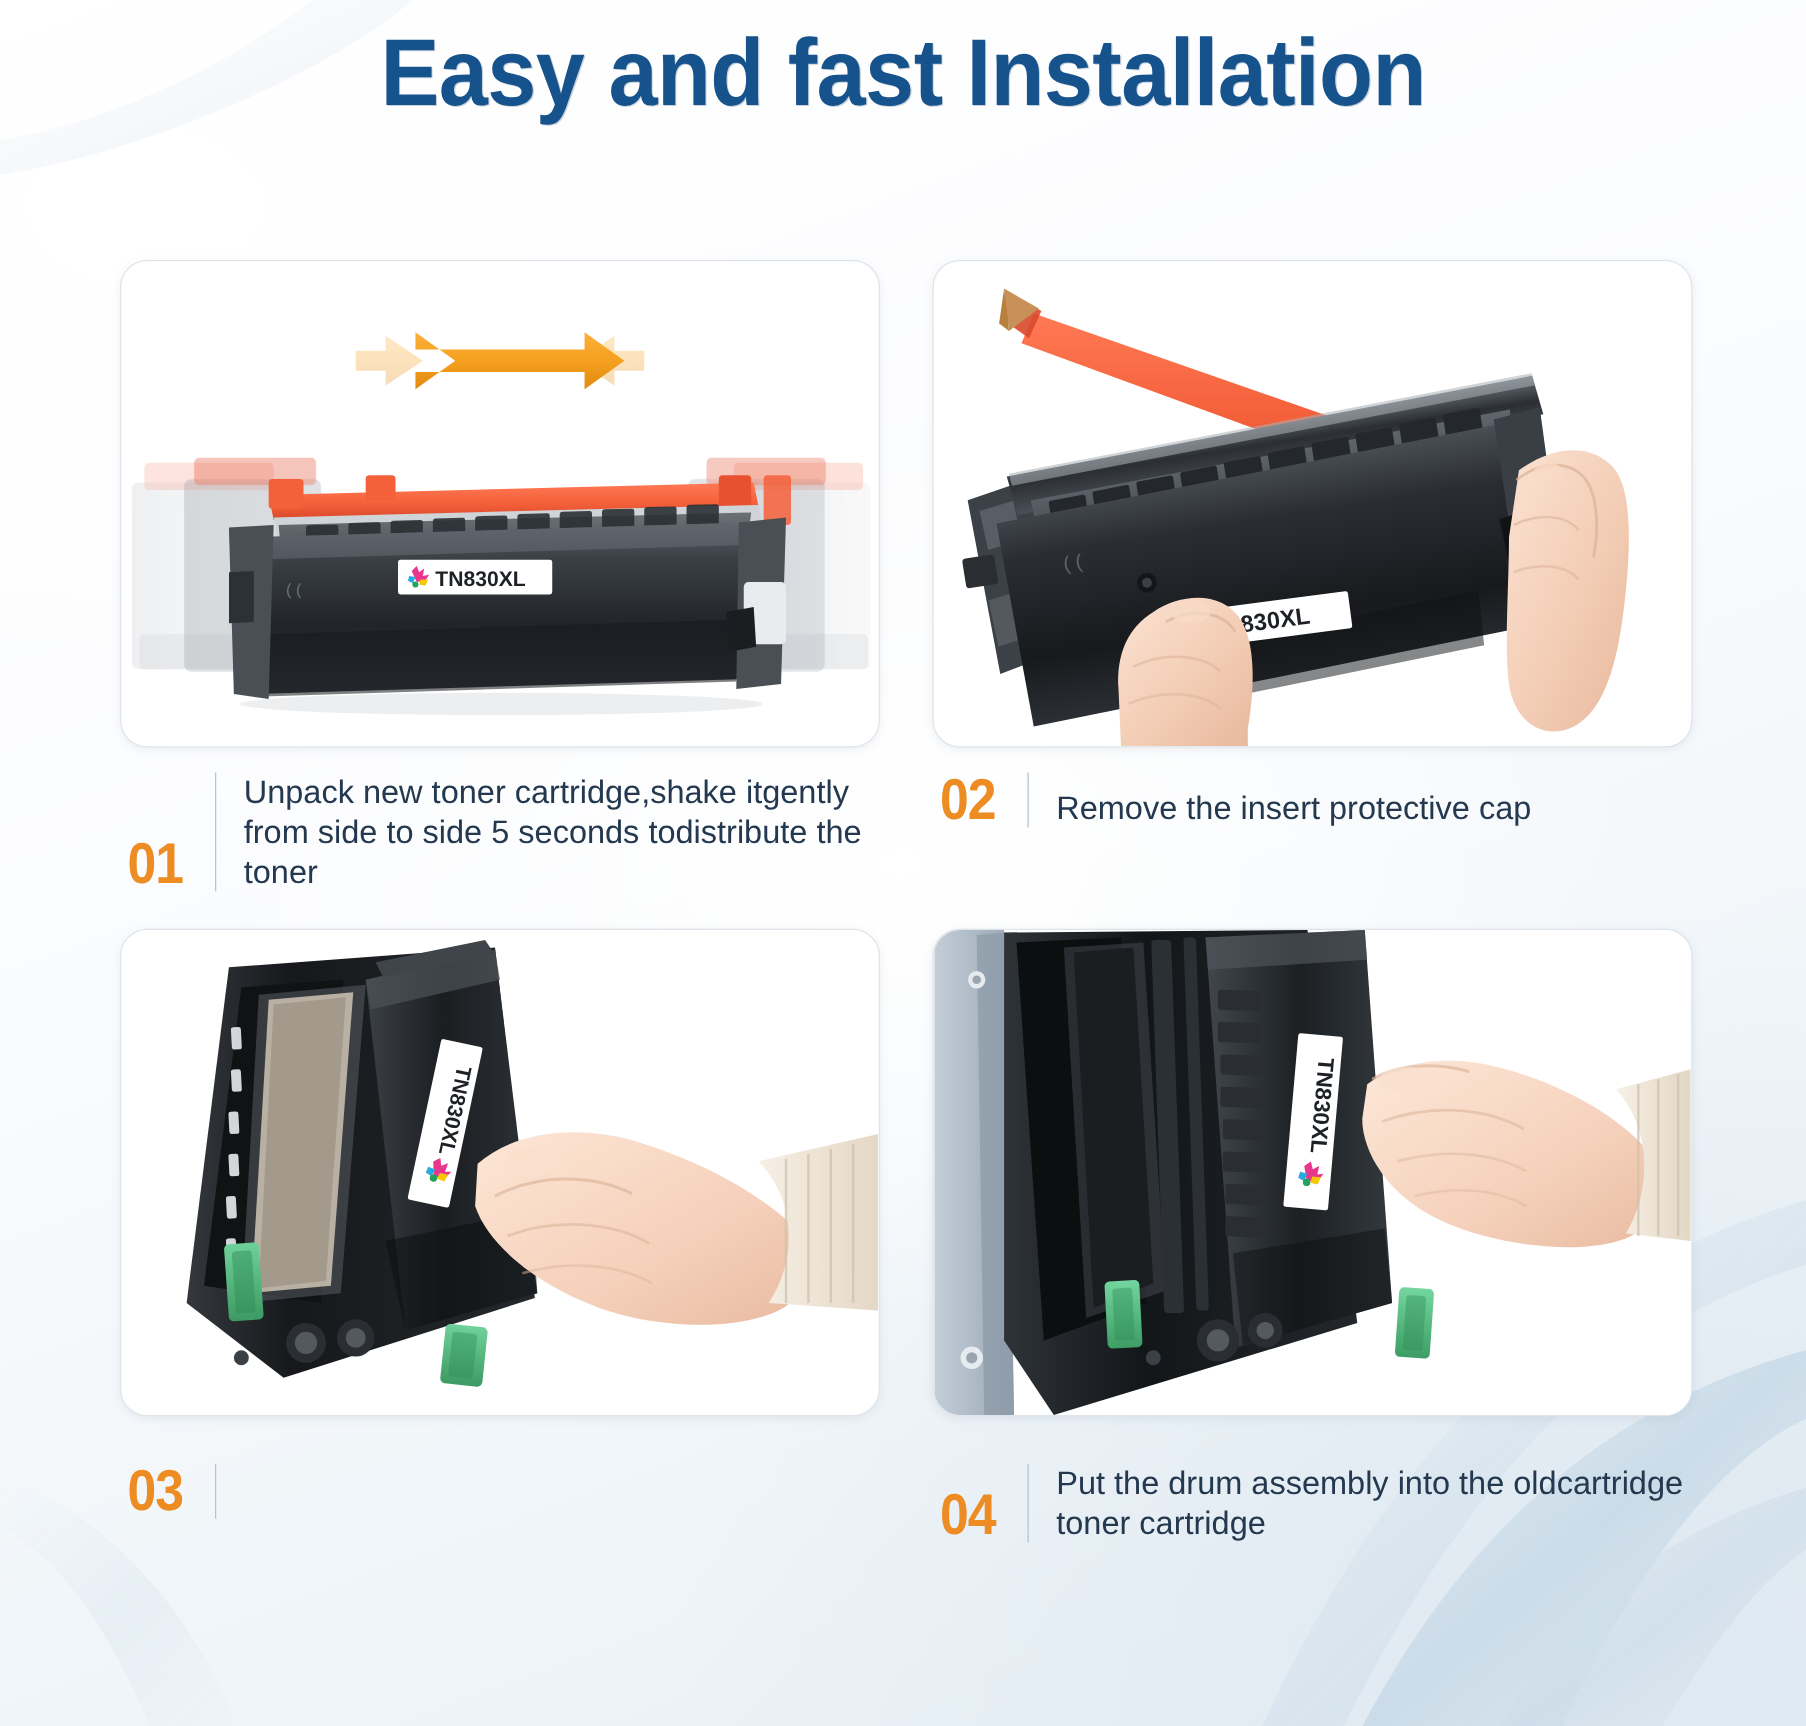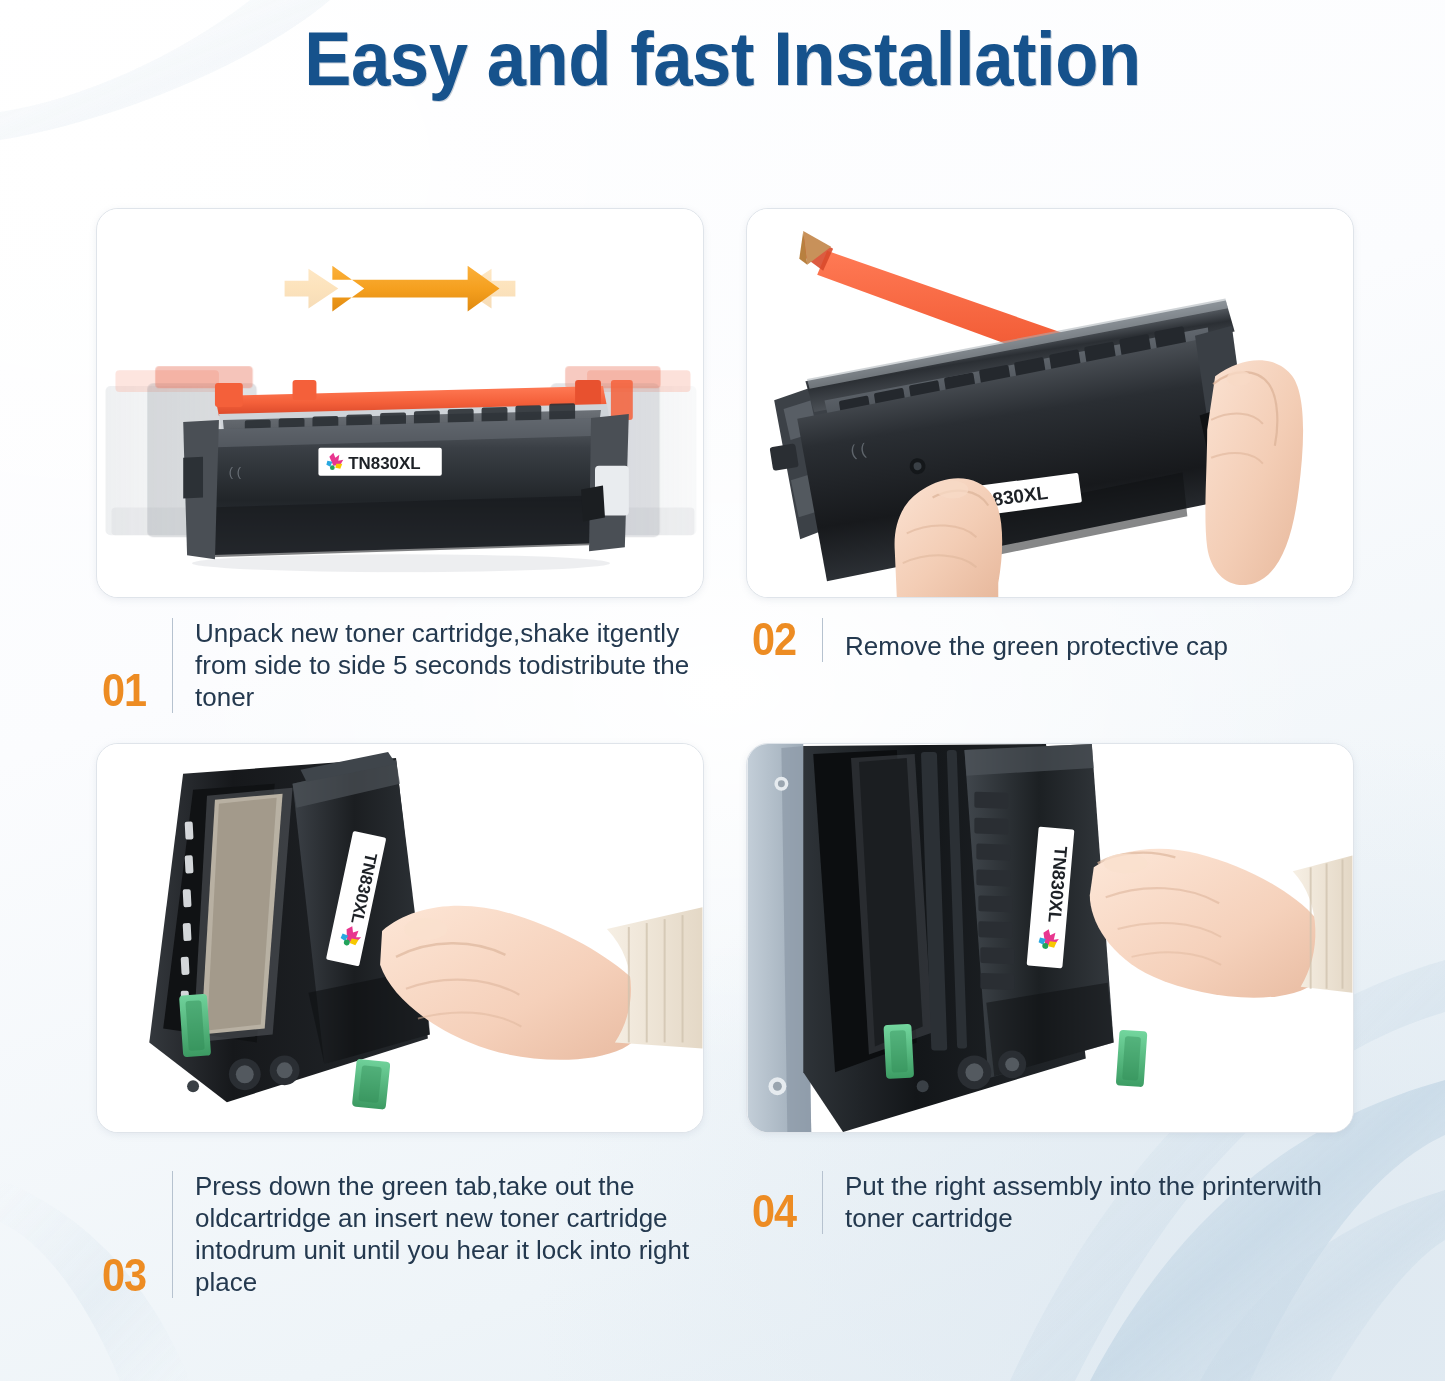--- a/index.html
+++ b/index.html
@@ -373,21 +373,21 @@
             <path d="M160,326 C184,314 216,316 230,330" fill="none" stroke="#dcb398" stroke-width="2" opacity=".55"></path>
             <path d="M156,356 C182,344 214,346 230,360" fill="none" stroke="#dcb398" stroke-width="2" opacity=".5"></path>
             <ellipse cx="206" cy="282" rx="16" ry="9" fill="#f7d9c6" opacity=".75"></ellipse>
           </g>
         </svg>
       </div>
 
       <div class="caption">
         <div class="step-num">02</div>
         <div class="divider"></div>
-        <div class="step-text">Remove the green protective cap</div>
+        <div class="step-text">Remove the insert protective cap</div>
       </div>
     </div>
 
     <div class="step row2">
       <div class="photo-card">
         <svg viewBox="0 0 608 390">
           <defs>
             <linearGradient id="s3drum" x1="0" y1="0" x2="1" y2="0">
               <stop offset="0%" stop-color="#34383d"></stop>
               <stop offset="30%" stop-color="#16181b"></stop>
@@ -486,21 +486,20 @@
               <path d="M570,176 L570,300"></path>
               <path d="M588,172 L588,300"></path>
             </g>
           </g>
         </svg>
       </div>
 
       <div class="caption">
         <div class="step-num">03</div>
         <div class="divider"></div>
-        <div class="step-text">Press down the green tab,take out the oldcartridge an insert new toner cartridge intodrum unit until you hear it lock into right place</div>
       </div>
     </div>
 
     <div class="step row2">
       <div class="photo-card">
         <svg viewBox="0 0 608 390">
           <defs>
             <linearGradient id="s4printer" x1="0" y1="0" x2="1" y2="0">
               <stop offset="0%" stop-color="#c3ced8"></stop>
               <stop offset="100%" stop-color="#98a6b3"></stop>
@@ -615,18 +614,18 @@
               <path d="M582,120 L582,246"></path>
               <path d="M598,116 L598,246"></path>
             </g>
           </g>
         </svg>
       </div>
 
       <div class="caption">
         <div class="step-num">04</div>
         <div class="divider"></div>
-        <div class="step-text">Put the right assembly into the printerwith toner cartridge</div>
+        <div class="step-text">Put the drum assembly into the oldcartridge toner cartridge</div>
       </div>
     </div>
 
   </div>
 </div>
 
 </body></html>

